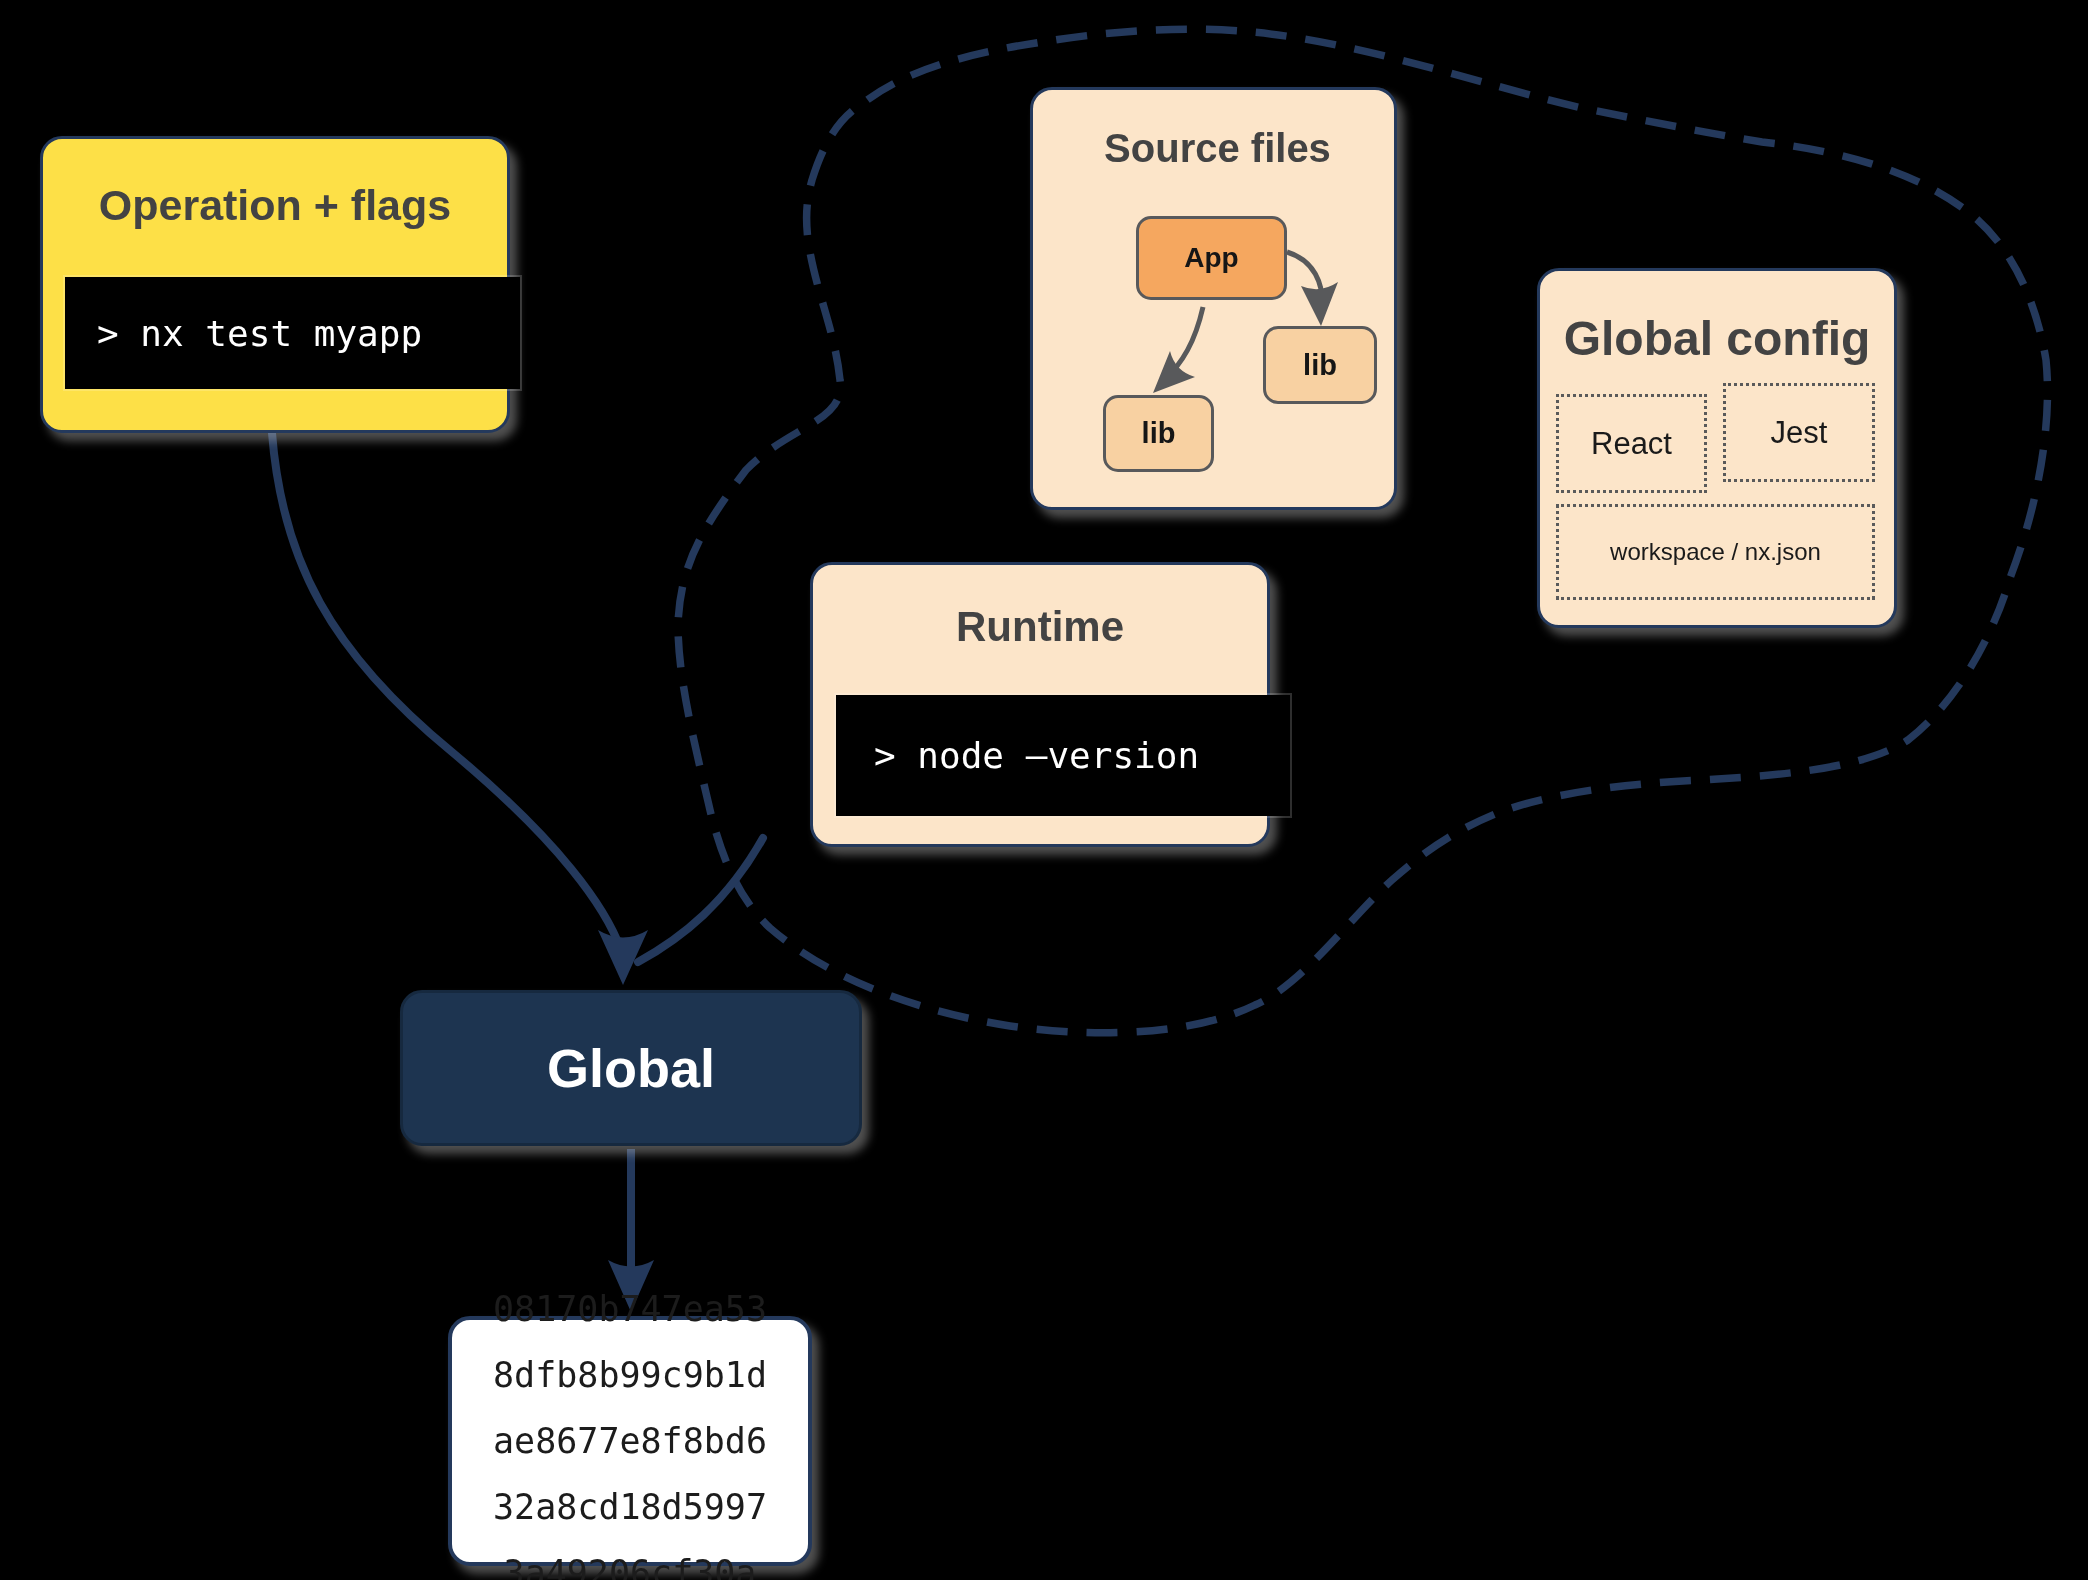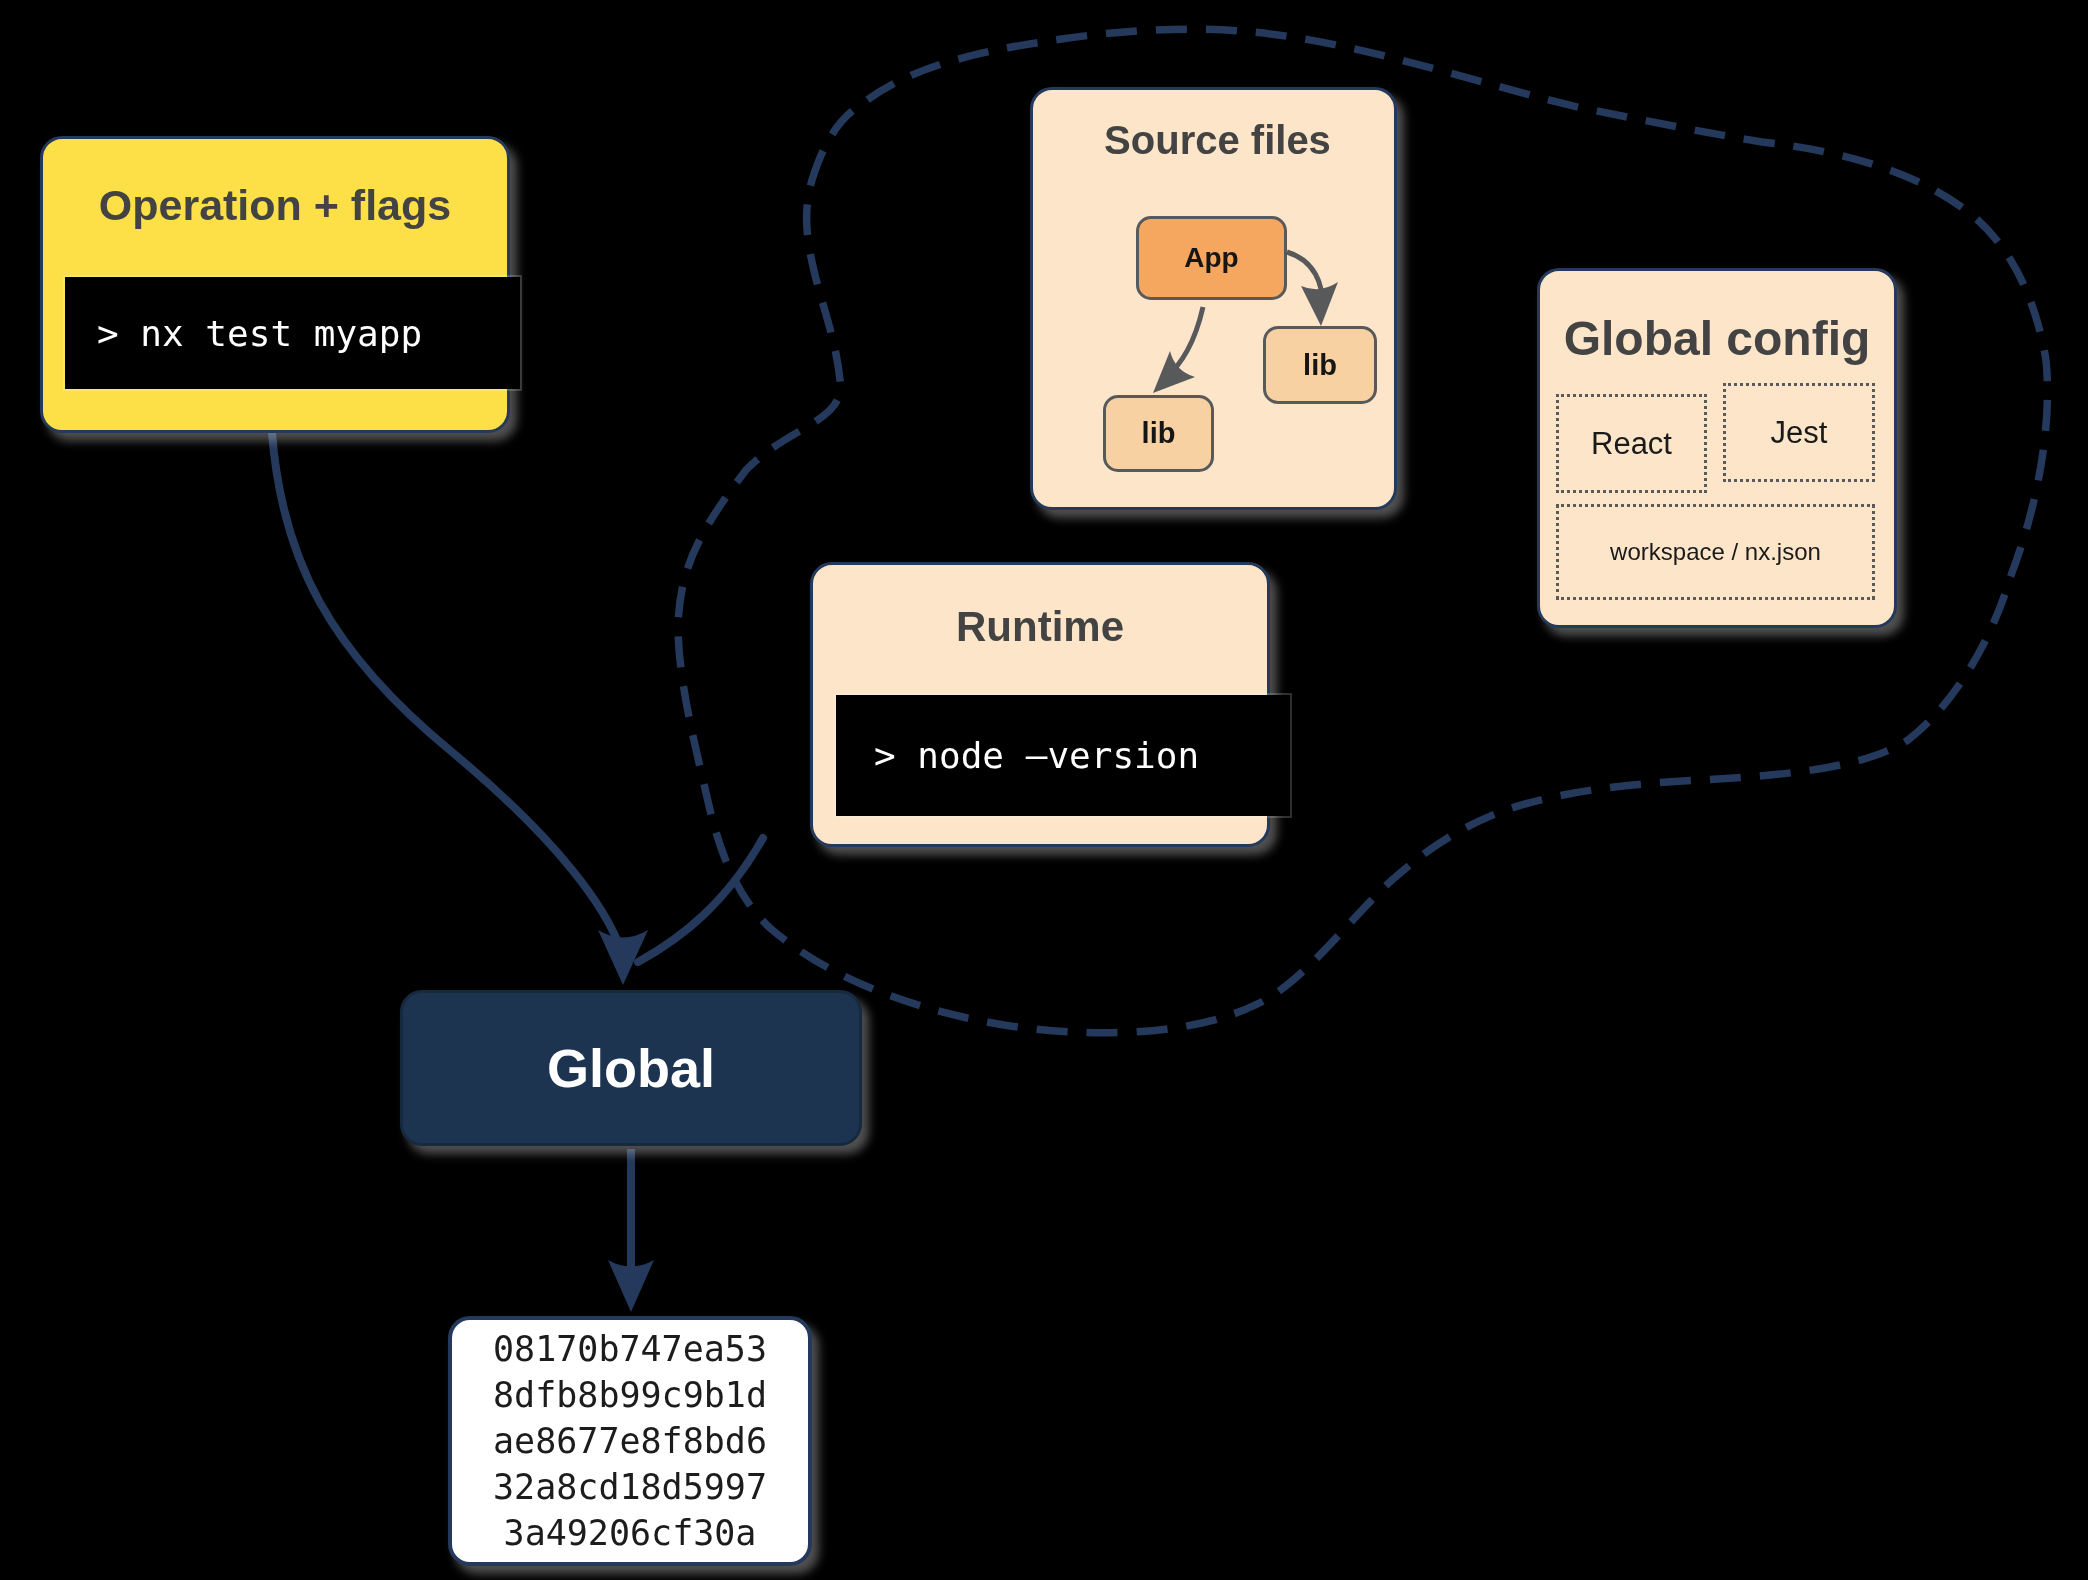--- a/index.html
+++ b/index.html
@@ -14,21 +14,21 @@
   .box-title{font-weight:bold;color:#434343;text-align:center;}
   .terminal{position:absolute;background:#000;color:#fff;display:flex;align-items:center;
             font-family:"DejaVu Sans Mono",monospace;font-size:36px;white-space:pre;
             box-shadow:0 0 0 2px rgba(255,255,255,0.18);}
   
   #op-box{left:40px;top:136px;width:470px;height:297px;background:#fde047;border:3px solid #24395c;}
   #op-box .box-title{margin-top:42px;font-size:43px;}
   #op-terminal{left:22px;top:138px;width:423px;height:112px;padding-left:32px;}
   
   #source-box{left:1030px;top:87px;width:367px;height:423px;}
-  #source-box .box-title{margin-top:28px;font-size:40px;padding-left:8px;}
+  #source-box .box-title{margin-top:36px;font-size:40px;padding-left:8px;}
   #source-inner-svg{position:absolute;left:0;top:0;z-index:1;}
   .node{position:absolute;z-index:2;box-sizing:border-box;border:3px solid #58595b;border-radius:15px;
         display:flex;align-items:center;justify-content:center;font-weight:bold;color:#161616;}
   #node-app{left:103px;top:126px;width:151px;height:84px;background:#f5a75f;font-size:28px;}
   #node-lib-right{left:230px;top:236px;width:114px;height:78px;background:#f8d1a2;font-size:29px;}
   #node-lib-left{left:70px;top:305px;width:111px;height:77px;background:#f8d1a2;font-size:29px;}
   
   #global-box{left:1537px;top:268px;width:360px;height:360px;}
   #global-box .box-title{margin-top:40px;font-size:48px;}
   .dotted-cell{position:absolute;box-sizing:border-box;border:3px dotted #5a5a5a;
@@ -39,21 +39,21 @@
   
   #runtime-box{left:810px;top:562px;width:460px;height:285px;}
   #runtime-box .box-title{margin-top:38px;font-size:42px;}
   #runtime-terminal{left:23px;top:130px;width:416px;height:121px;padding-left:38px;}
   
   #hasher-box{left:400px;top:990px;width:462px;height:156px;background:#1d3450;border:3px solid #16293f;
               display:flex;align-items:center;justify-content:center;}
   #hasher-box .hasher-label{color:#fff;font-weight:bold;font-size:54px;}
   
   #hash-box{left:448px;top:1316px;width:364px;height:250px;background:#fff;border:4px solid #24395c;
-            display:flex;flex-direction:column;align-items:center;justify-content:center;}
+            display:flex;flex-direction:column;align-items:center;justify-content:center;gap:20px;}
   .hash-line{font-family:"DejaVu Sans Mono",monospace;font-size:35px;line-height:46px;color:#1c1c1c;white-space:pre;}
 </style>
 </head>
 <body>
 
 <div id="canvas">
 
   <svg id="connector-layer" width="2088" height="1580" viewBox="0 0 2088 1580">
 
     <path d="M 812,180

